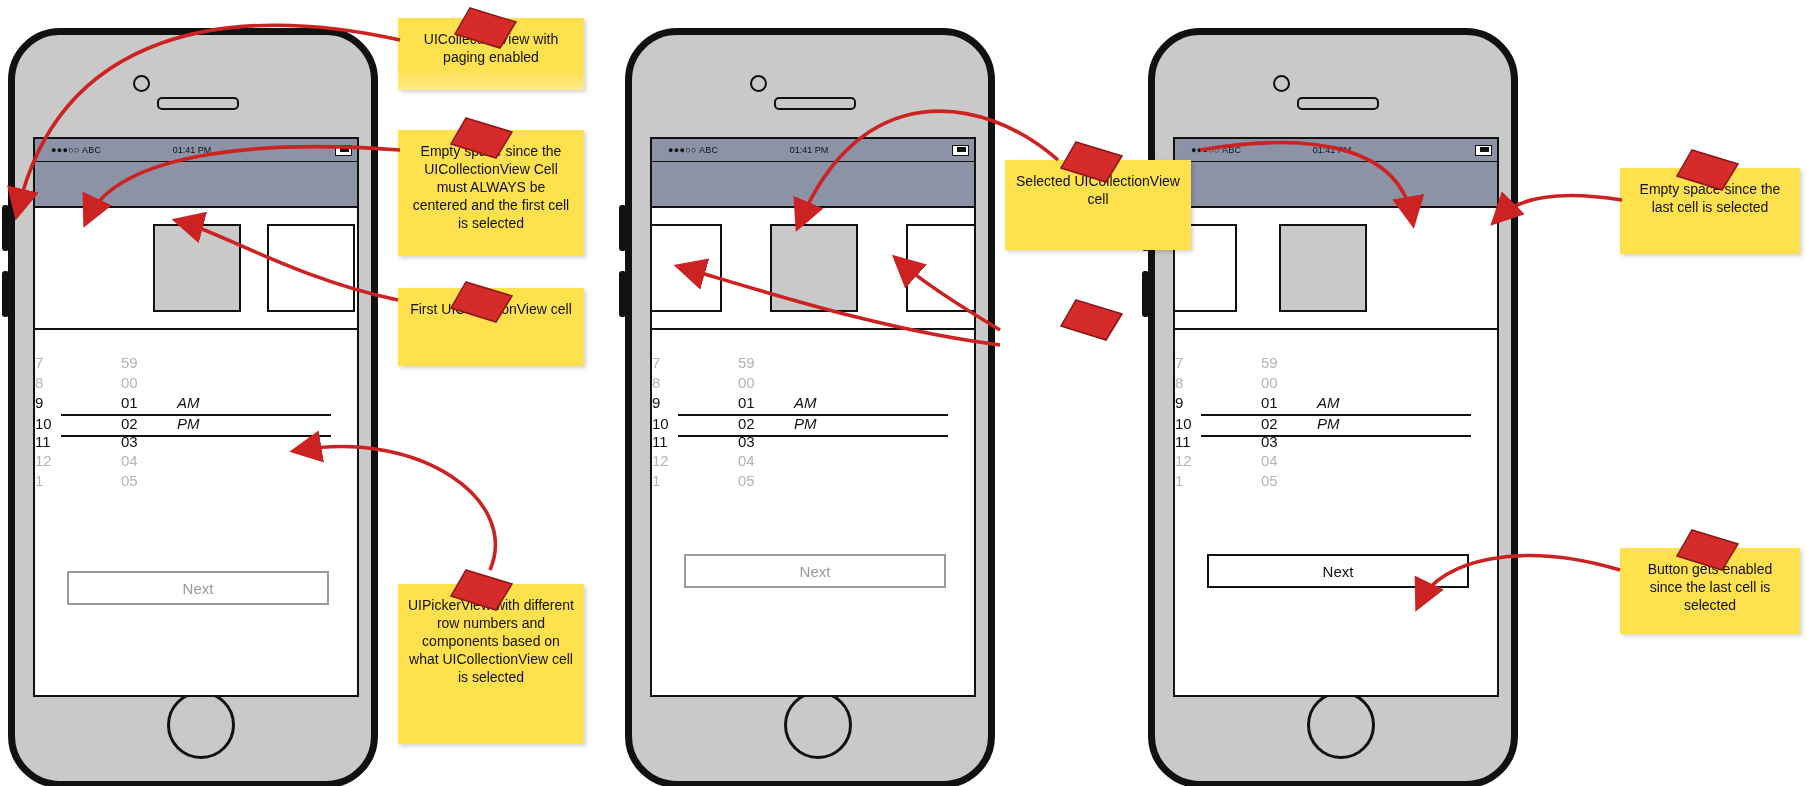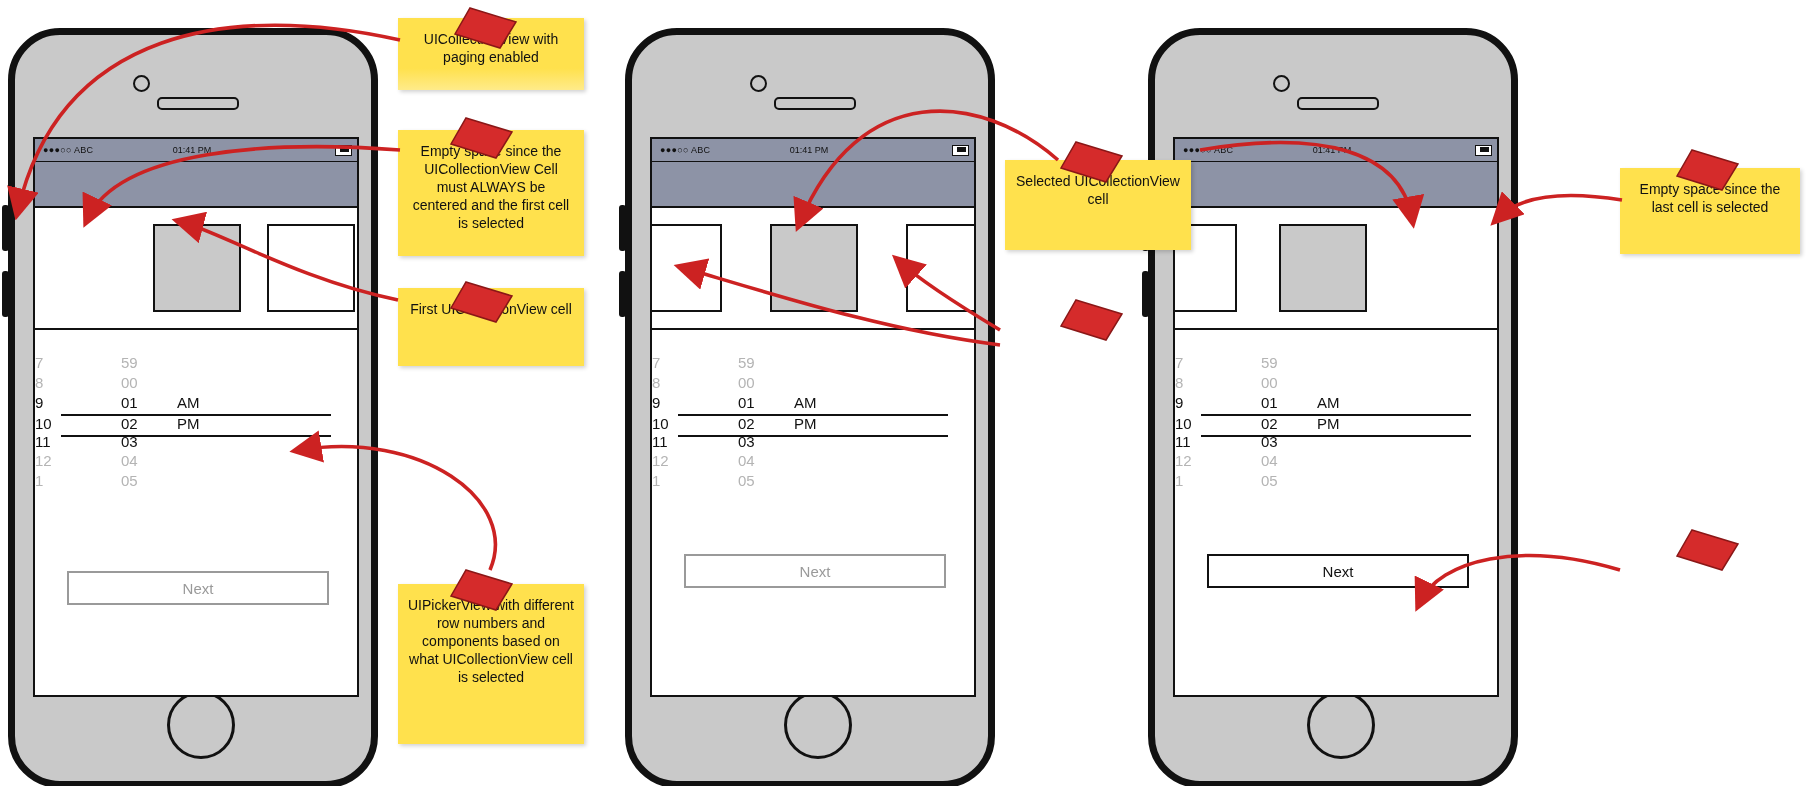--- a/index.html
+++ b/index.html
@@ -19,41 +19,41 @@
   .phone .sidebtn{position:absolute;left:-13px;width:7px;height:46px;
          background:#111;border-radius:3px;}
   .phone .sidebtn.s1{top:170px;}
   .phone .sidebtn.s2{top:236px;}
 
   .screen{position:absolute;left:18px;top:102px;width:326px;height:560px;
           background:#ffffff;border:2px solid #111;box-sizing:border-box;}
   .statusbar{height:22px;background:#8d93a6;border-bottom:1px solid #111;
              display:flex;align-items:center;font-size:9px;color:#111;
              position:relative;}
-  .sb-left{position:absolute;left:8px;letter-spacing:.3px;}
+  .sb-left{position:absolute;left:16px;letter-spacing:.3px;}
   .sb-mid{position:absolute;left:0;right:8px;text-align:center;}
   .sb-batt{position:absolute;right:5px;width:15px;height:9px;border:1px solid #111;
            background:#fff;}
   .sb-batt:after{content:"";position:absolute;right:2px;top:1px;width:9px;height:5px;
            background:#111;}
   .navbar{height:44px;background:#8d93a6;border-bottom:2px solid #111;}
 
   .collection{position:relative;height:120px;border-bottom:2px solid #111;
               background:#fff;overflow:hidden;}
   .cell{position:absolute;top:16px;width:88px;height:88px;border:2px solid #111;
         background:#ffffff;box-sizing:border-box;}
   .cell.selected{background:#c9c9c9;}
 
   .picker{position:relative;height:185px;margin-top:24px;}
   .pick-row{position:absolute;left:0;right:0;display:flex;font-size:15px;
             color:#111;font-family:"Liberation Sans", sans-serif;}
   .pick-row span{display:inline-block;text-align:left;}
   .col-h{width:78px;text-align:right;padding-right:8px;}
   .col-m{width:56px;text-align:center;}
-  .col-a{width:60px;text-align:center;}
+  .col-a{width:60px;text-align:center;font-style:italic;}
   .dim{color:#b4b4b4;}
   .sel-line{position:absolute;left:26px;right:26px;height:2px;background:#111;}
 
   .nextbtn{position:absolute;left:32px;width:262px;height:34px;border:2px solid #9a9a9a;
            background:#fff;display:flex;align-items:center;justify-content:center;
            font-size:15px;color:#9a9a9a;box-sizing:border-box;}
   .nextbtn.enabled{border-color:#111;color:#111;}
 
   
   .note{position:absolute;background:#ffe14d;color:#111;font-size:14px;
@@ -269,20 +269,21 @@
 
   <div class="note" style="left:398px;top:288px;width:186px;height:78px;">First UICollectionView cell</div>
 
   <div class="note" style="left:398px;top:584px;width:186px;height:160px;">UIPickerView with different row numbers and components based on what UICollectionView cell is selected</div>
 
   <div class="note" style="left:1005px;top:160px;width:186px;height:90px;">Selected UICollectionView cell</div>
 
 
   <div class="note" style="left:1620px;top:168px;width:180px;height:86px;">Empty space since the last cell is selected</div>
 
+  <div class="note" style="left:1620px;top:548px;width:180px;height:86px;">Button gets enabled since the last cell is selected</div>
 
   <svg id="arrows" viewBox="0 0 1807 786">
     <defs>
       <marker id="ah" markerWidth="9" markerHeight="9" refX="6" refY="4.5" orient="auto" markerUnits="strokeWidth">
         <path d="M0,0 L9,4.5 L0,9 Z" fill="#cc2222"></path>
       </marker>
     </defs>
     <g fill="none" stroke="#cc2222" stroke-width="3.6" marker-end="url(#ah)">
 
       <path d="M400,40 C230,2 60,30 18,210"></path>

